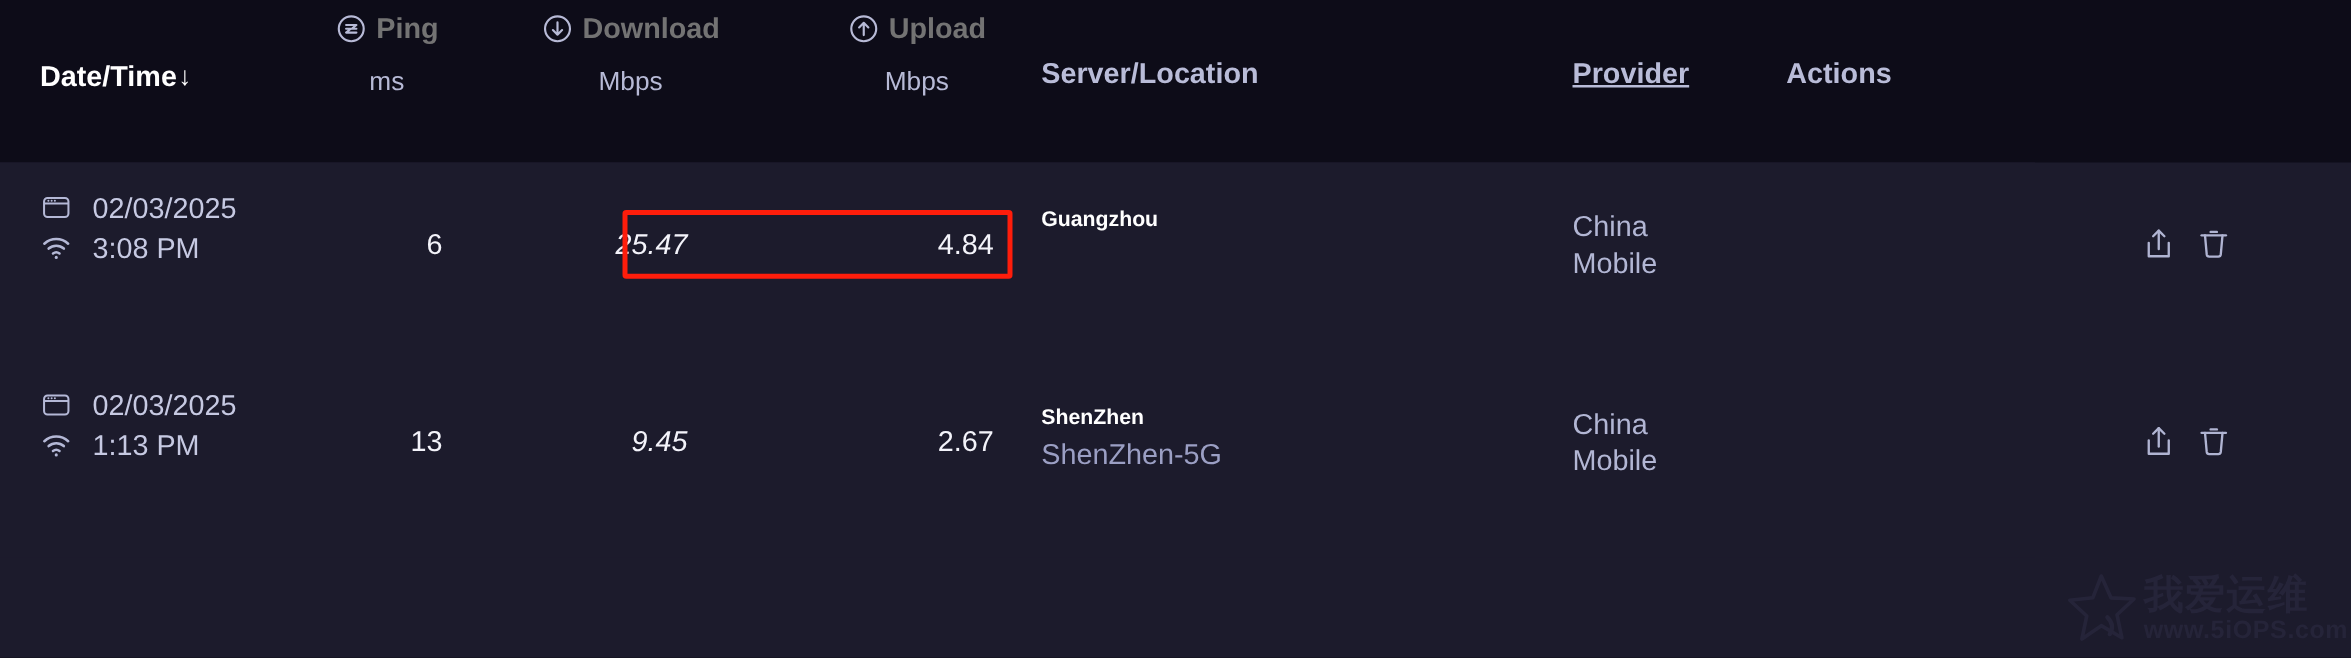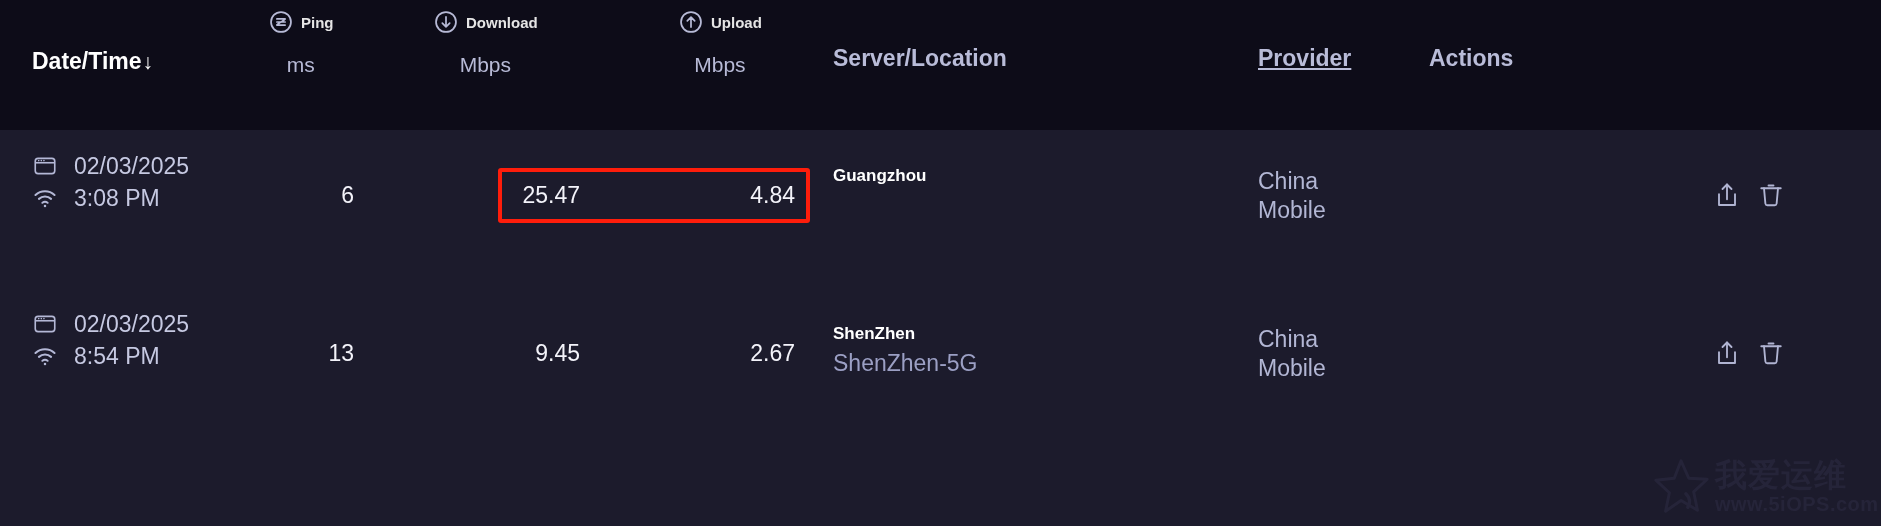--- a/index.html
+++ b/index.html
@@ -39,22 +39,22 @@
     display: flex; align-items: center; gap: 1px;
   }
   .sort-arrow { font-size: 21px; font-weight: 700; color:#ffffff; line-height:1; }
 
   .th-metric {
     display: flex;
     flex-direction: column;
     align-items: center;
   }
   .th-metric .top {
-    display: flex; align-items: center; gap: 7px;
-    font-size: 15px; font-weight: 700; color: #e5e5e5;
+    display: flex; align-items: flex-end; gap: 7px;
+    font-size: 23px; font-weight: 700; color: #737373;
   }
   .th-metric .unit {
     margin-top: 18px;
     font-size: 21px; font-weight: 400; color: #b7bad6;
   }
   .th-ping     { left: 268px; top: 9px; }
   .th-download { left: 433px; top: 9px; }
   .th-upload   { left: 678px; top: 9px; }
   .th-server   { left: 833px; top: 45px; }
   .th-provider { left: 1258px; top: 45px; text-decoration: underline; }
@@ -88,21 +88,21 @@
 
   
   .num {
     color: #f3f3fa;
     font-size: 23px;
     font-weight: 400;
     text-align: right;
     white-space: nowrap;
   }
   .c-ping     { left: 260px; top: 52px; width: 94px; }
-  .c-download { left: 450px; top: 52px; width: 130px; }
+  .c-download { left: 420px; top: 52px; width: 130px; font-style: italic; }
   .c-upload   { left: 660px; top: 52px; width: 135px; }
 
   
   .c-server { left: 833px; top: 36px; }
   .srv-name {
     color: #ffffff; font-size: 17px; font-weight: 700;
     white-space: nowrap;
   }
   .srv-sub {
     color: #9b9fc4; font-size: 23px; font-weight: 400;
@@ -290,21 +290,21 @@
       </div>
       <div class="dt-line">
         <span class="dt-icon">
           <svg viewBox="0 0 24 24" width="26" height="26" fill="none" stroke="#b4b8d6" stroke-width="1.9" stroke-linecap="round">
             <path d="M3.2 9.2a13 13 0 0 1 17.6 0"></path>
             <path d="M6.4 12.8a8.4 8.4 0 0 1 11.2 0"></path>
             <path d="M9.6 16.4a4 4 0 0 1 4.8 0"></path>
             <circle cx="12" cy="19.3" r="1.15" fill="#b4b8d6" stroke="none"></circle>
           </svg>
         </span>
-        <span>8:54 PM</span>
+        <span>1:13 PM</span>
       </div>
     </div>
 
     <div class="cell c-ping num">13</div>
     <div class="cell c-download num">9.45</div>
     <div class="cell c-upload num">2.67</div>
 
     <div class="cell c-server">
       <div class="srv-name">ShenZhen</div>
       <div class="srv-sub">ShenZhen-5G</div>

